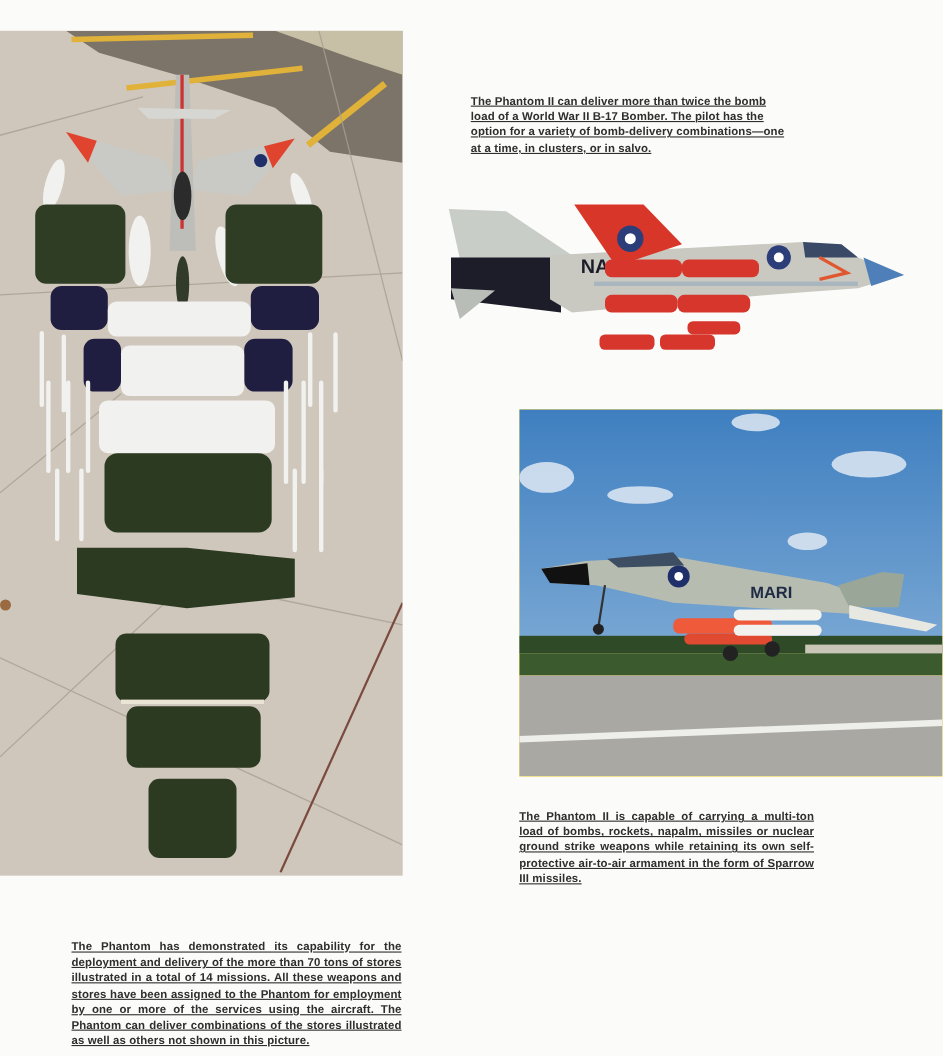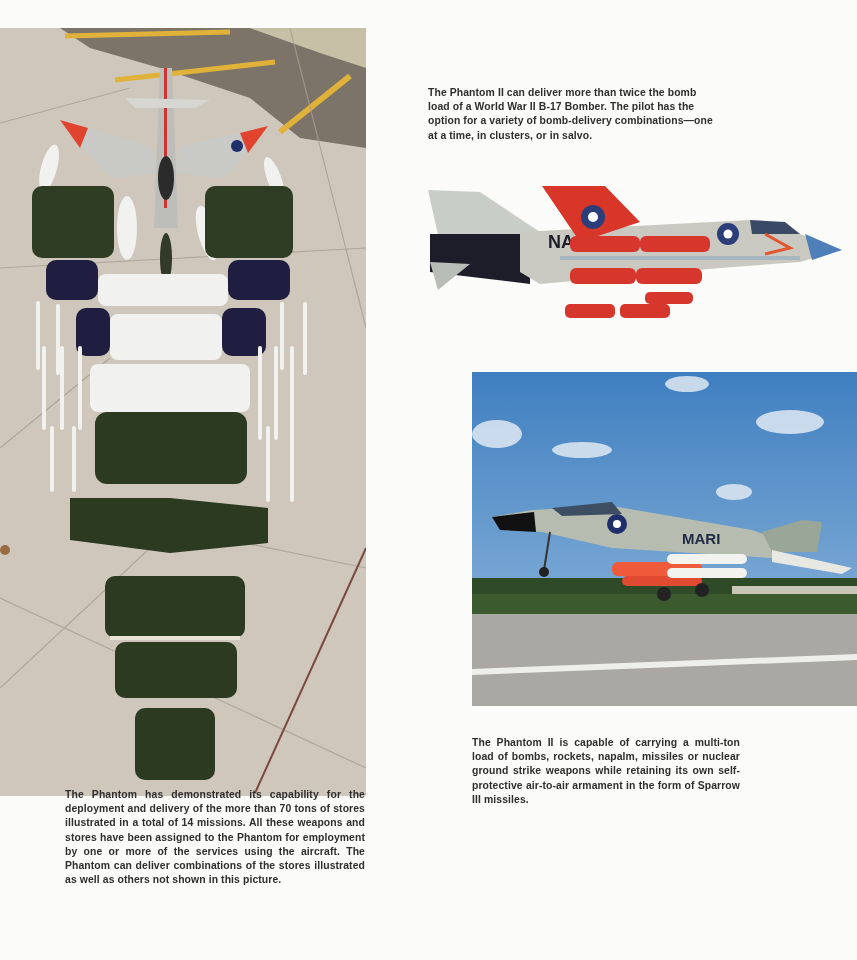--- a/index.html
+++ b/index.html
@@ -4,30 +4,30 @@
 <style>
   html, body { margin:0; padding:0; }
   body {
     width:857px; height:960px; position:relative; overflow:hidden;
     background:#fbfbf9;
     font-family:"Liberation Sans", "DejaVu Sans", sans-serif;
     color:#2a2a2a;
   }
   .photo { position:absolute; overflow:hidden; }
   #ordnance-photo { left:0; top:28px; width:366px; height:768px; background:#cfc7bb; }
-  #side-view-art { left:420px; top:172px; width:430px; height:158px; }
+  #side-view-art { left:400px; top:172px; width:430px; height:158px; }
   #takeoff-photo { left:472px; top:372px; width:385px; height:334px; background:#fde047; }
   .caption {
     position:absolute; font-size:10.4px; line-height:14.2px; font-weight:bold;
     color:#2e2e2e; text-align:justify; letter-spacing:0.1px;
   }
   #caption-top { left:428px; top:86px; width:290px; text-align:left; }
   #caption-right { left:472px; top:736px; width:268px; }
-  #caption-bottom { left:65px; top:788px; width:300px; }
-  .caption p { margin:0; }
+  #caption-bottom { left:65px; top:855px; width:300px; }
+  .caption p { margin:0;text-decoration:underline; }
   svg { display:block; }
 </style>
 </head>
 <body>
 
 <div class="photo" id="ordnance-photo">
   <svg width="366" height="768" viewBox="0 0 366 768">
 
     <rect width="366" height="768" fill="#cfc7bb"></rect>
 

